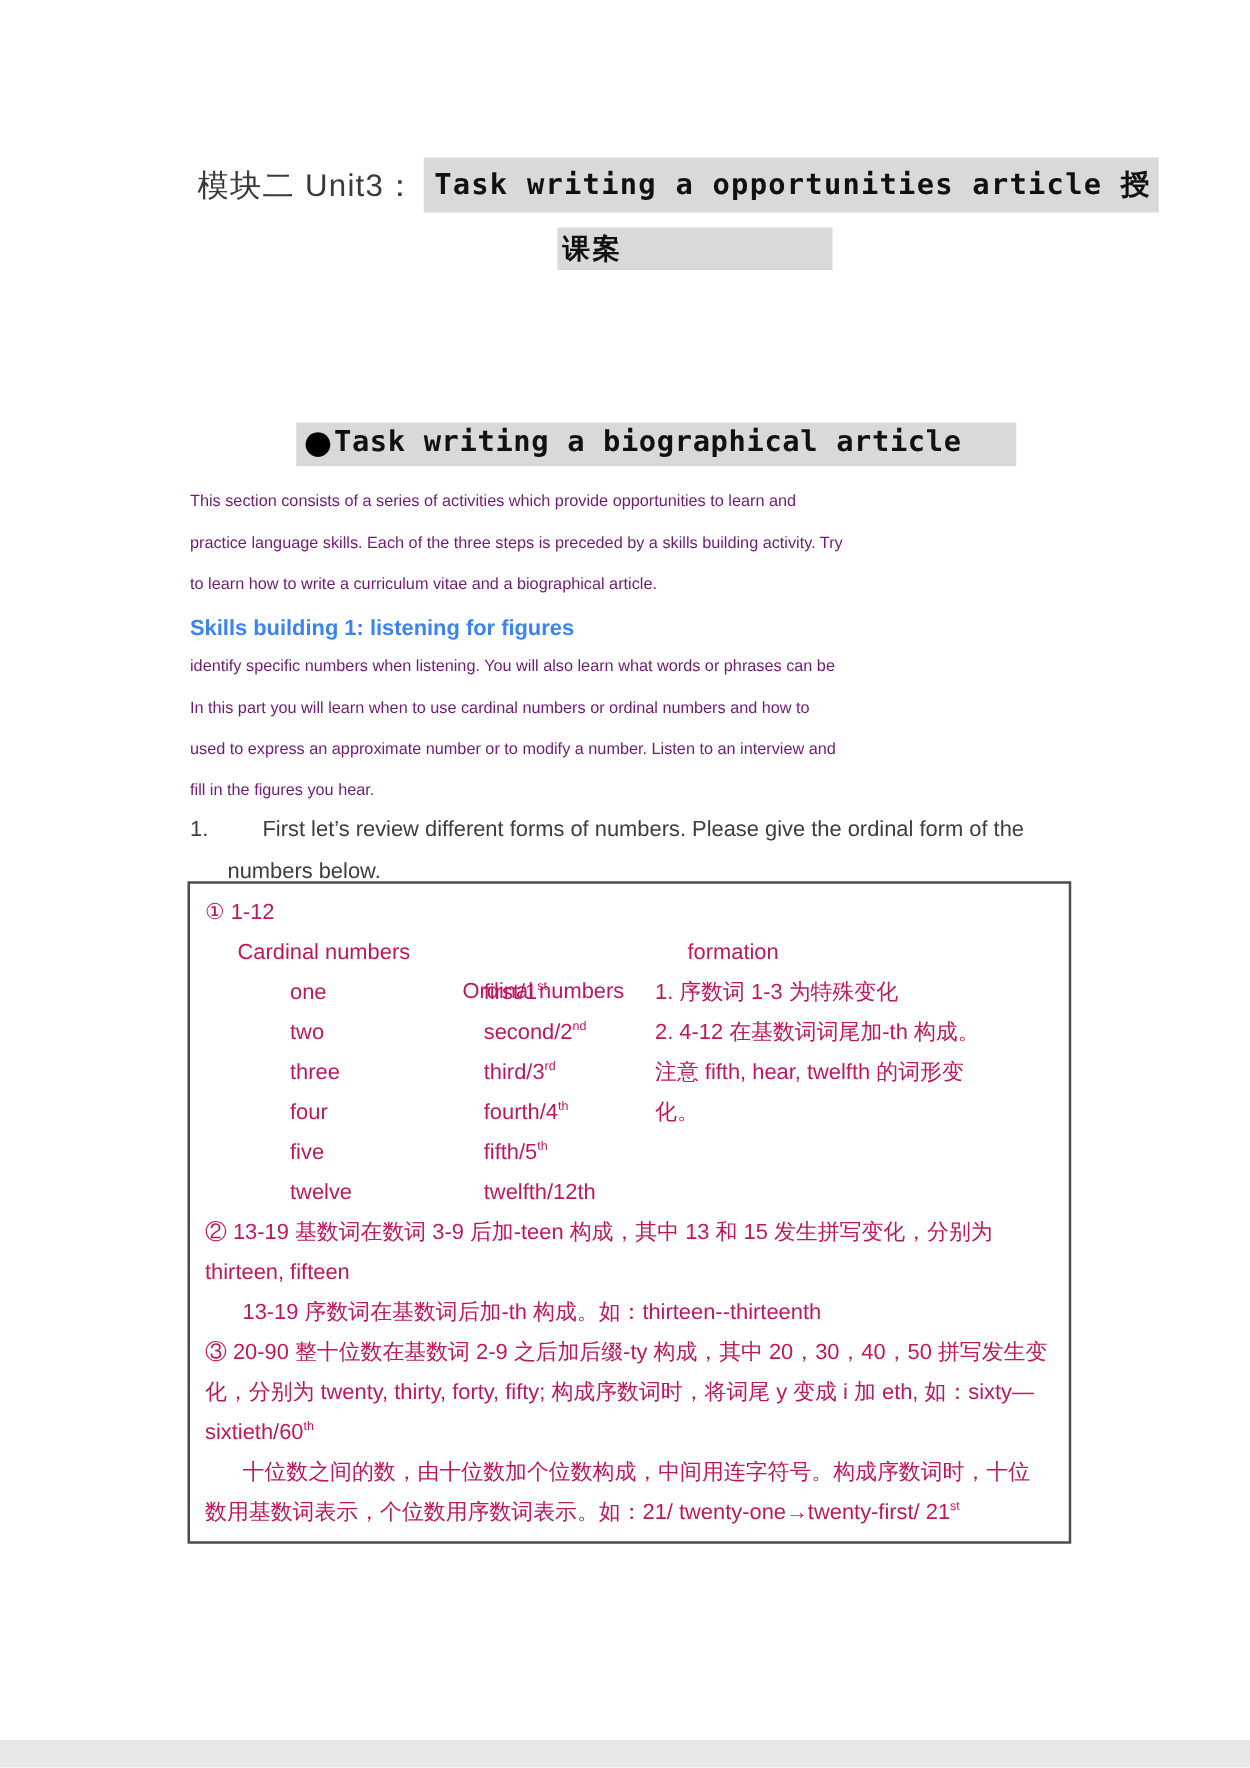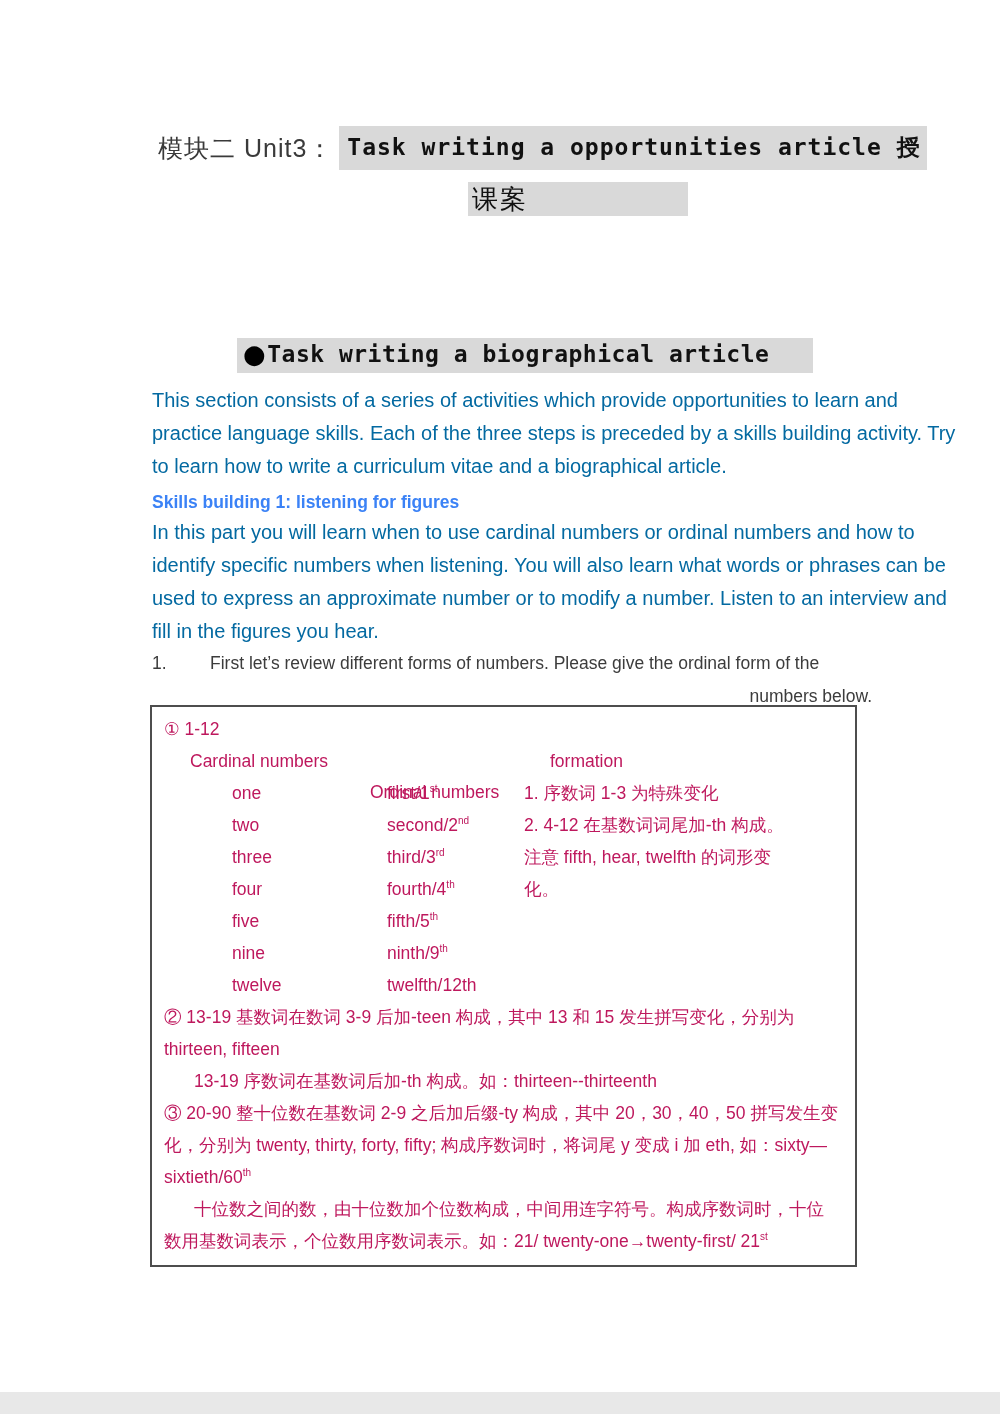--- a/index.html
+++ b/index.html
@@ -22,54 +22,54 @@
   }
   .title-prefix {
     font-size:25px; color:#3a3a3a; letter-spacing:1px; margin-right:6px;
   }
   .title-hl {
     font-family:"DejaVu Sans Mono", monospace;
     font-weight:bold; font-size:23px; color:#111;
     padding:6px 6px 7px 8px; letter-spacing:1px;
   }
   .doc-title-line2 {
-    position:absolute; left:468px; top:182px; width:220px; height:34px;
-    font-size:26px; font-weight:normal; color:#111;
+    position:absolute; left:446px; top:182px; width:220px; height:34px;
+    font-size:22px; font-weight:bold; color:#111;
     padding-left:4px; letter-spacing:2px;
     display:flex; align-items:center;
   }
 
   
   .section-heading {
     position:absolute; left:237px; top:338px;
     display:flex; align-items:center;
     padding:3px 44px 6px 6px;
     font-family:"DejaVu Sans Mono", monospace;
     font-weight:bold; font-size:23px; color:#111;
     letter-spacing:0.5px; white-space:nowrap;
   }
   .bullet {
     font-size:26px; line-height:26px; margin-right:1px; color:#000;
     font-family:"DejaVu Sans", sans-serif;
   }
 
   
-  .para { position:absolute; left:152px; width:720px; font-size:20px; line-height:33px; color:#0369a1; }
+  .para { position:absolute; left:152px; width:720px; font-size:13px; line-height:33px; color:#701a75; }
   .para .line { white-space:nowrap; }
   .intro  { top:384px; }
   .skills-heading {
     position:absolute; left:152px; top:486px; width:720px;
     font-size:17.5px; line-height:33px; font-weight:bold; color:#3b82f6;
     white-space:nowrap;
   }
   .p2 { top:516px; }
   .item1 { position:absolute; left:152px; top:647px; width:720px; font-size:17.5px; line-height:33px; color:#3c3c3c; }
   .item1-row { display:flex; }
   .item1-num { width:58px; flex:none; }
-  .item1-cont { padding-left:30px; white-space:nowrap;text-align:right; }
+  .item1-cont { padding-left:30px; white-space:nowrap; }
 
   
   .numbox {
     position:absolute; left:150px; top:705px; width:707px;
     border:2px solid #4d4d4d;
     padding:6px 12px 8px 12px;
     font-size:17.5px; line-height:32px; color:#be185d;
   }
   .numbox .bline { white-space:nowrap; }
   .indent1 { padding-left:30px; }
@@ -100,22 +100,22 @@
 
   <div class="para intro">
     <div class="line">This section consists of a series of activities which provide opportunities to learn and</div>
     <div class="line">practice language skills. Each of the three steps is preceded by a skills building activity. Try</div>
     <div class="line">to learn how to write a curriculum vitae and a biographical article.</div>
   </div>
 
   <div class="skills-heading">Skills building 1: listening for figures</div>
 
   <div class="para p2">
+    <div class="line">identify specific numbers when listening. You will also learn what words or phrases can be</div>
     <div class="line">In this part you will learn when to use cardinal numbers or ordinal numbers and how to</div>
-    <div class="line">identify specific numbers when listening. You will also learn what words or phrases can be</div>
     <div class="line">used to express an approximate number or to modify a number. Listen to an interview and</div>
     <div class="line">fill in the figures you hear.</div>
   </div>
 
   <div class="item1">
     <div class="item1-row">
       <span class="item1-num">1.</span>
       <span style="white-space:nowrap;">First let’s review different forms of numbers. Please give the ordinal form of the</span>
     </div>
     <div class="item1-cont">numbers below.</div>
@@ -149,25 +149,20 @@
       <span class="c1">four</span>
       <span class="c2"><span>fourth/4</span><sup>th</sup></span>
       <span class="c3">化。</span>
     </div>
     <div class="trow">
       <span class="c1">five</span>
       <span class="c2"><span>fifth/5</span><sup>th</sup></span>
       <span class="c3"></span>
     </div>
     <div class="trow">
-      <span class="c1">nine</span>
-      <span class="c2"><span>ninth/9</span><sup>th</sup></span>
-      <span class="c3"></span>
-    </div>
-    <div class="trow">
       <span class="c1">twelve</span>
       <span class="c2"><span>twelfth/12th</span><sup></sup></span>
       <span class="c3"></span>
     </div>
 
     <div class="bline">② 13-19 基数词在数词 3-9 后加-teen 构成，其中 13 和 15 发生拼写变化，分别为</div>
     <div class="bline">thirteen, fifteen</div>
     <div class="bline indent1">13-19 序数词在基数词后加-th 构成。如：thirteen--thirteenth</div>
 
     <div class="bline">③ 20-90 整十位数在基数词 2-9 之后加后缀-ty 构成，其中 20，30，40，50 拼写发生变</div>

